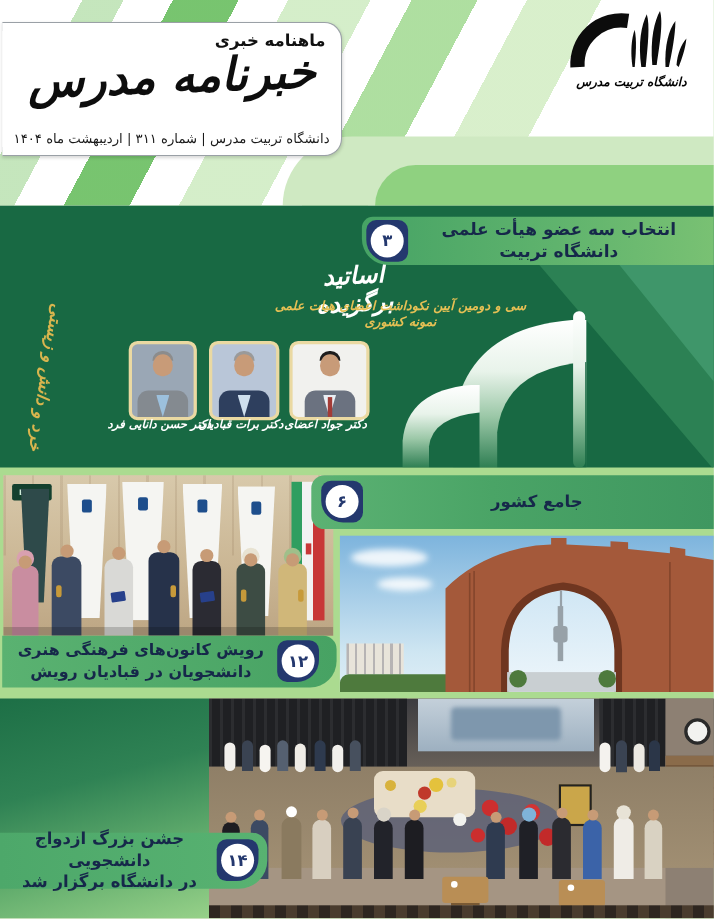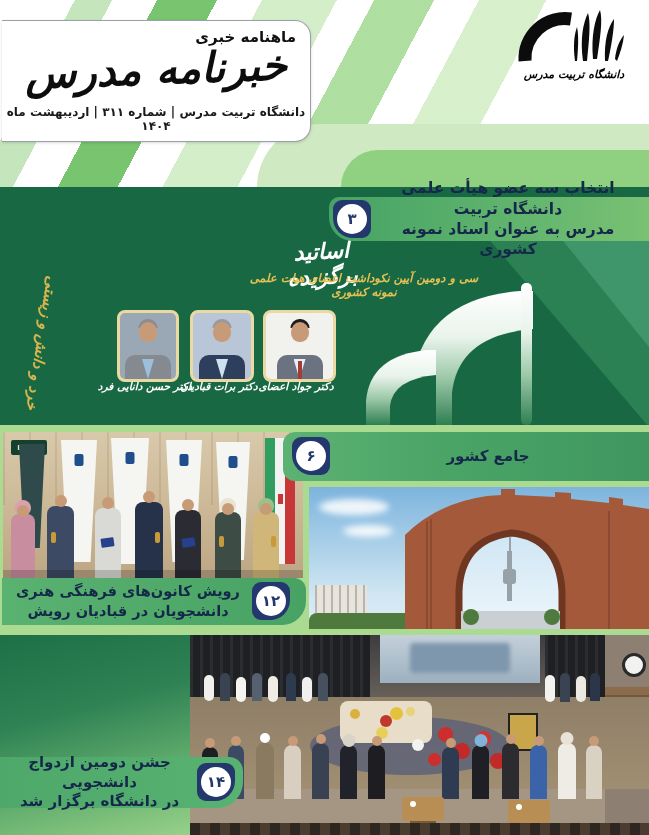--- a/index.html
+++ b/index.html
@@ -15,21 +15,21 @@
       transparent 15% 21%, rgba(96,186,86,.85) 21% 29%,
       transparent 29% 35%, rgba(178,224,158,.55) 35% 45%,
       transparent 45% 50%, rgba(140,209,120,.7) 50% 58%,
       transparent 58% 64%, rgba(196,231,176,.65) 64% 73%,
       transparent 73%);}
   .elbow-pale{position:absolute;right:0;top:124px;width:392px;height:63px;background:#cfe9c2;border-top-left-radius:70px;}
   .elbow-green{position:absolute;right:0;top:150px;width:308px;height:37px;background:#8fd180;border-top-left-radius:44px;}
   .masthead-box{position:absolute;left:2px;top:20px;width:308px;height:120px;background:#fff;border:1.5px solid #9aa0a6;border-left:none;border-radius:0 16px 16px 0;box-shadow:0 1px 3px rgba(0,0,0,.15);z-index:3;}
   .kicker{position:absolute;right:14px;top:7px;font-size:15px;font-weight:bold;color:#111;margin-left:14px;}
   .masthead-title{position:absolute;left:0;right:0;top:24px;text-align:center;font-family:"DejaVu Serif","DejaVu Sans",serif;font-style:italic;font-weight:bold;font-size:42px;color:#0d0d0d;transform:rotate(-2deg);}
-  .masthead-info{position:absolute;left:0;right:0;bottom:8px;text-align:center;font-size:12px;font-weight:bold;color:#1a1a1a;}
+  .masthead-info{position:absolute;left:0;right:0;bottom:8px;text-align:center;font-size:12px;font-weight:normal;color:#1a1a1a;}
   .uni-logo{position:absolute;left:512px;top:5px;width:124px;text-align:center;z-index:3;}
   .uni-logo-caption{font-size:11px;font-style:italic;font-weight:bold;color:#000;margin-top:1px;}
 
   
   .feature{position:absolute;left:0;top:187px;width:649px;height:238px;background:#186943;overflow:hidden;}
   .feature svg.deco{position:absolute;left:0;top:0;}
   .callig-title{position:absolute;left:262px;top:52px;width:120px;text-align:center;color:#fff;font-style:italic;font-weight:bold;font-size:22px;transform:rotate(-3deg);}
   .callig-sub{position:absolute;left:248px;top:84px;width:232px;text-align:center;color:#e6c054;font-style:italic;font-weight:bold;font-size:11.5px;}
   .side-callig{position:absolute;left:32px;top:88px;height:150px;color:#d8b54e;font-style:italic;font-weight:bold;font-size:15px;writing-mode:vertical-rl;transform:rotate(9deg);line-height:1.05;}
   .pframe{position:absolute;border:3px solid #ead9a2;border-radius:8px;overflow:hidden;}
@@ -161,21 +161,20 @@
     <div class="pname" style="left:164px;">دکتر برات قبادیان</div>
     <div class="pname" style="left:90px;">دکتر حسن دانایی فرد</div>
   </div>
 
   <div class="band band3">
     <div class="badge bl" style="left:4px;top:3px;">
         <i>۳</i>
       </div>
     <div class="bandtext" dir="rtl" style="padding-left:48px;padding-right:10px;font-size:15.5px;">
       <div>انتخاب سه عضو هیأت علمی دانشگاه تربیت</div>
-        <div>مدرس به عنوان استاد نمونه کشوری</div>
     </div>
   </div>
 
   <div class="photo awards-photo">
     <div class="ceil"></div>
     <div class="exit">EXIT</div>
     <div class="abs" style="left:122px;top:16px;width:10px;height:15px;background:#b03030;"></div>
     <div class="abs" style="left:16px;top:12px;width:26px;height:104px;background:#2e4a4a;clip-path:polygon(0 0,100% 0,80% 100%,20% 100%);"></div>
     <div class="flag" style="left:58px;top:8px;width:36px;height:122px;">
         <span class="emb"></span>
@@ -366,18 +365,18 @@
         <i></i>
       </div>
     <div class="headsrow"></div>
   </div>
 
   <div class="band band14">
     <div class="badge br" style="right:8px;top:6px;">
         <i>۱۴</i>
       </div>
     <div class="bandtext" dir="rtl" style="padding-right:56px;padding-left:12px;font-size:15px;">
-      <div>جشن دومین ازدواج دانشجویی</div>
+      <div>جشن بزرگ ازدواج دانشجویی</div>
         <div>در دانشگاه برگزار شد</div>
     </div>
   </div>
 
 </div>
 
 </body></html>

